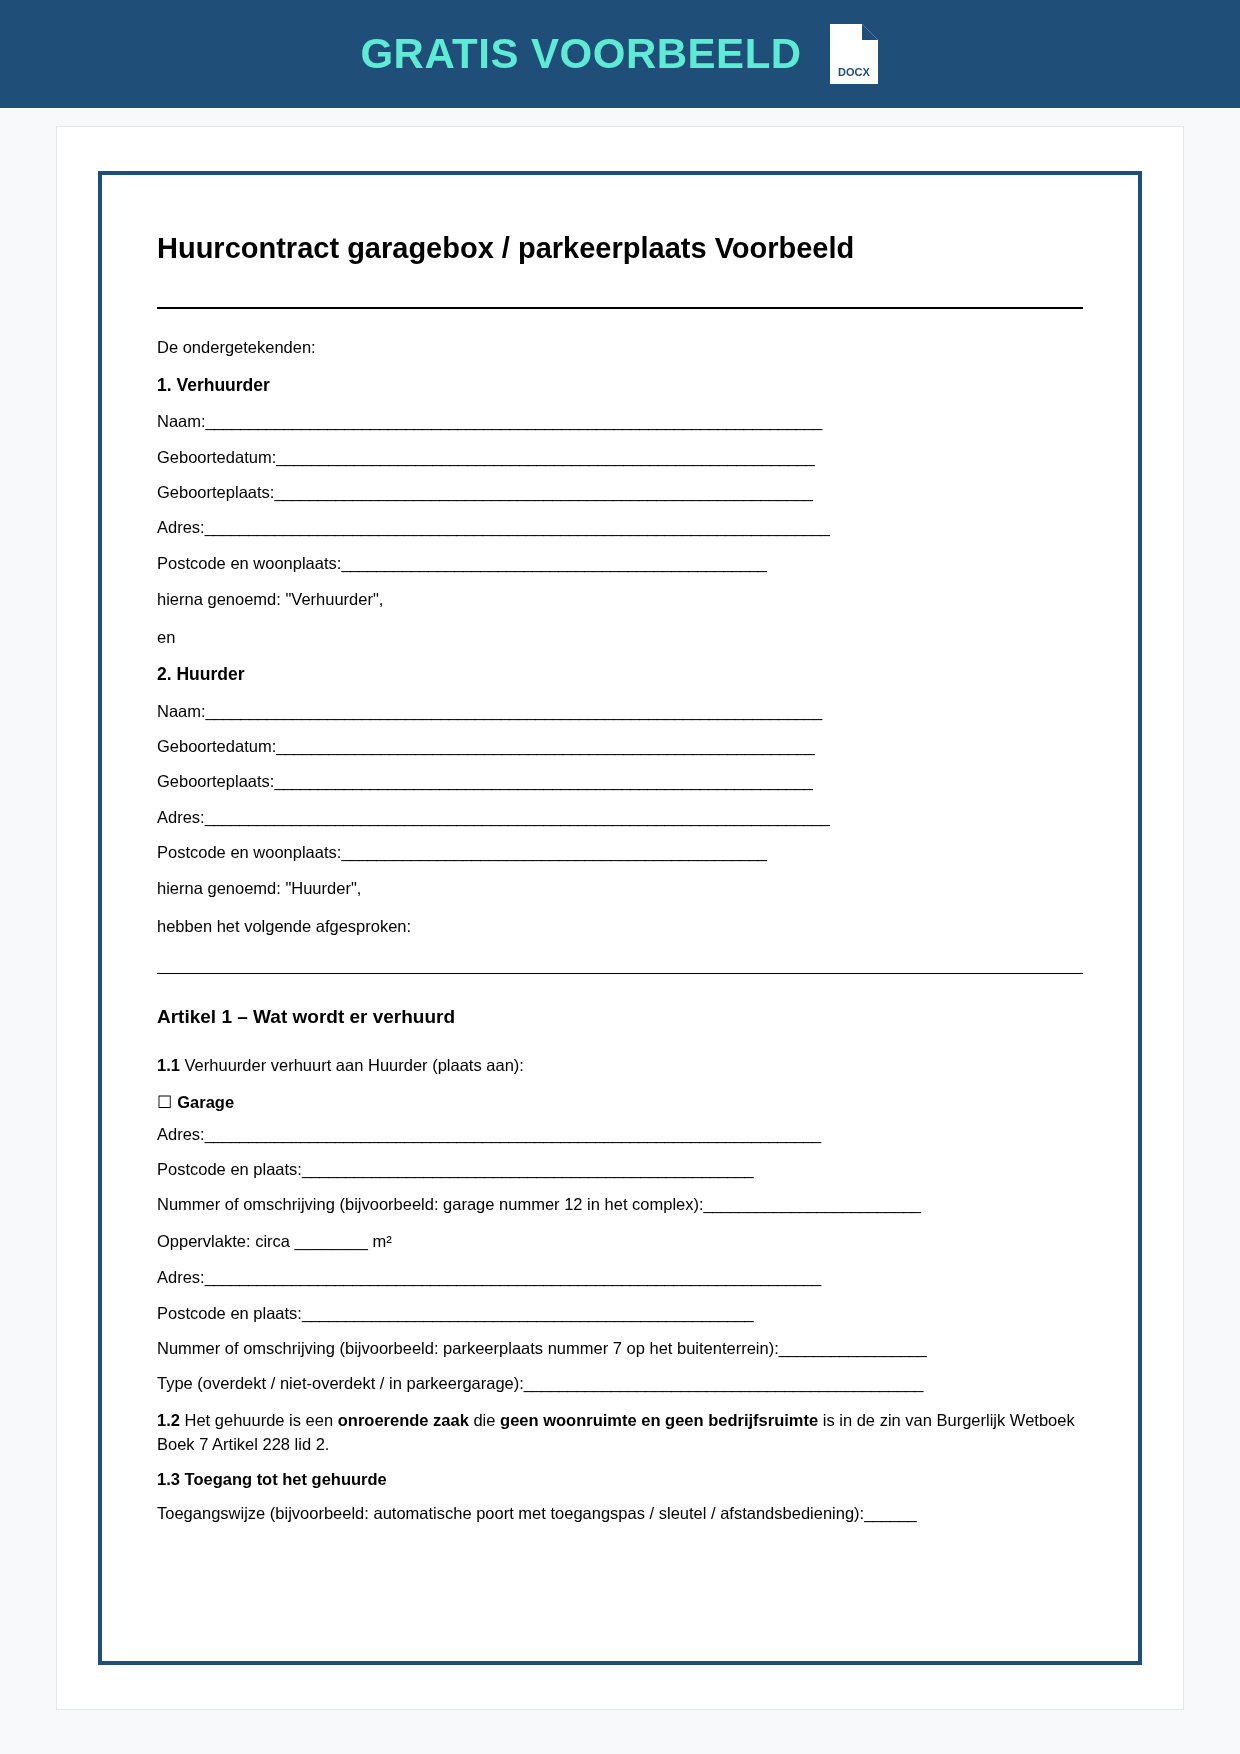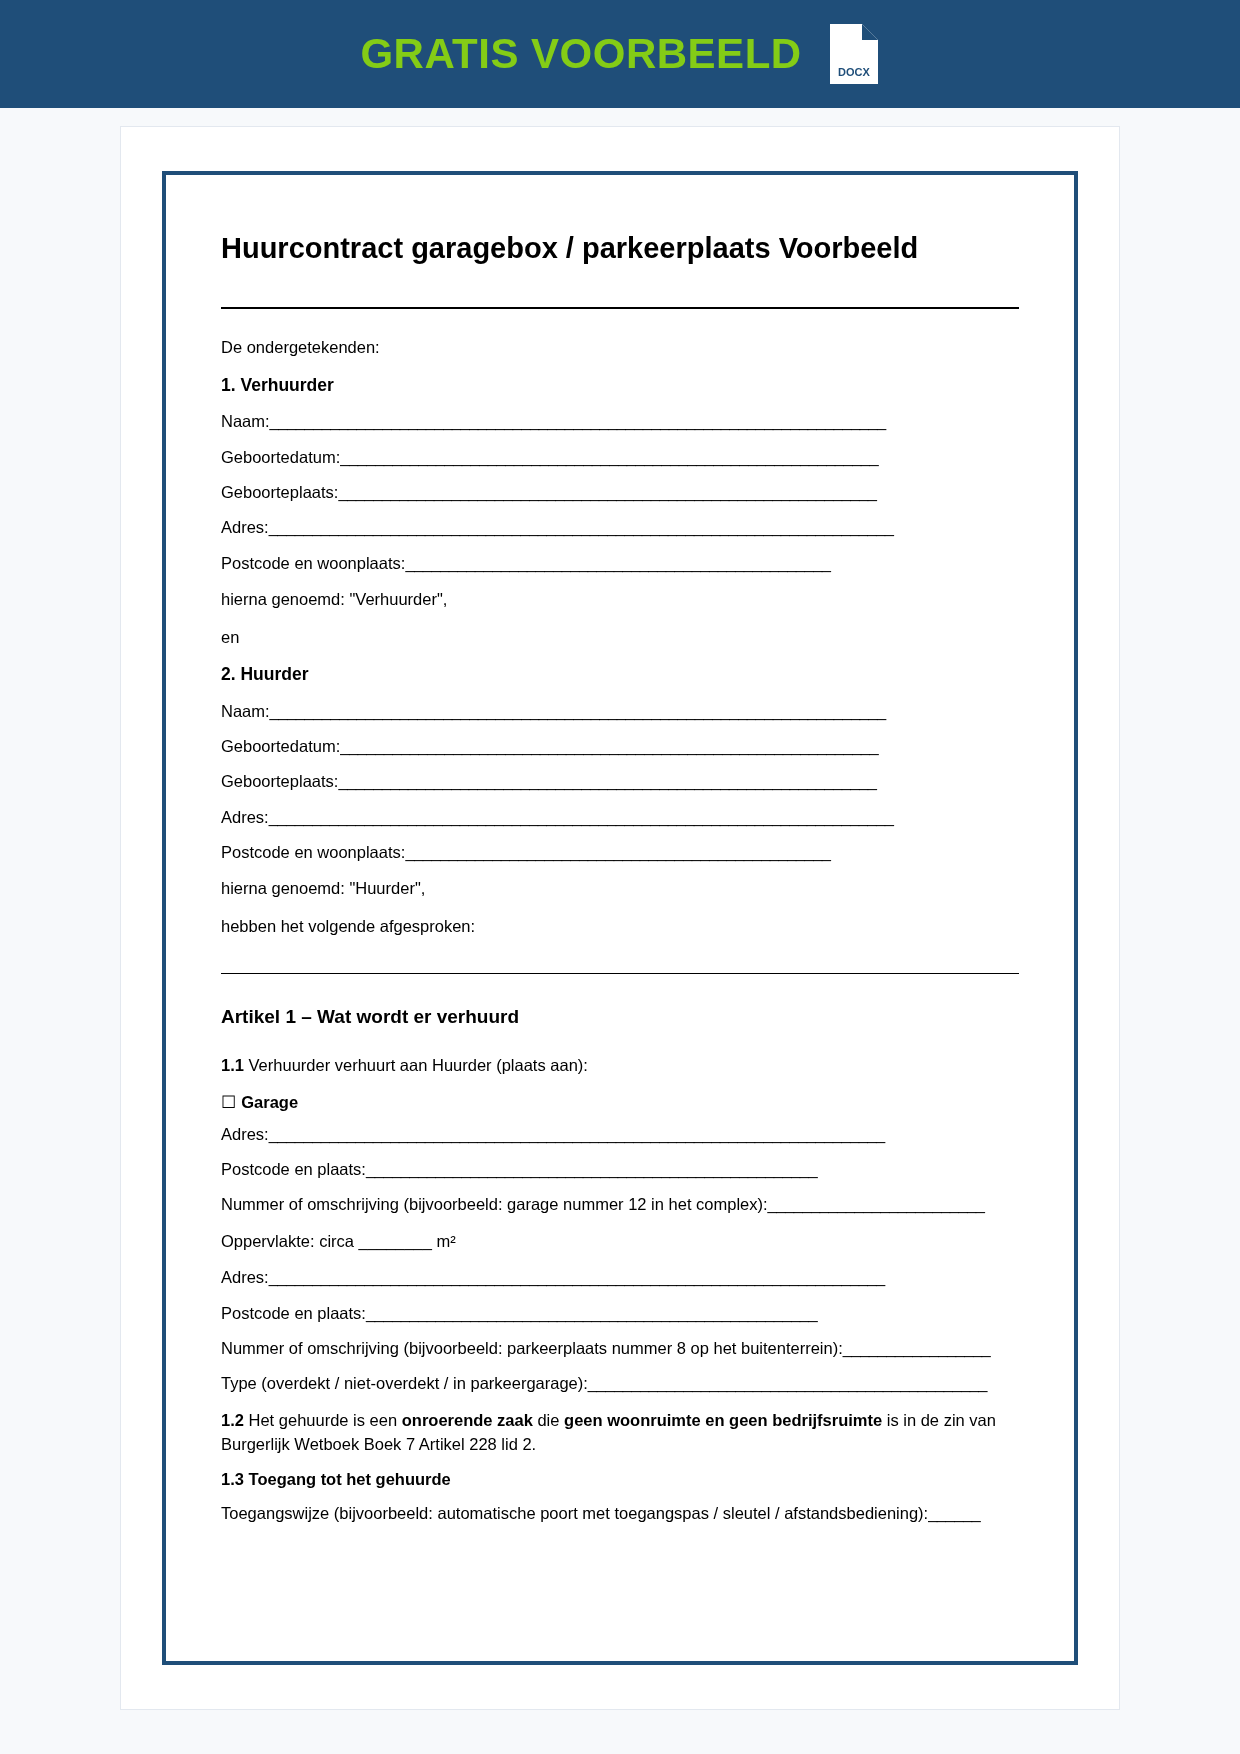--- a/index.html
+++ b/index.html
@@ -18,42 +18,42 @@
   
   .banner {
     height: 108px;
     background: #1f4e79;
     display: flex;
     align-items: center;
     justify-content: center;
     gap: 26px;
   }
   .banner-title {
-    color: #84cc16;
+    color: #5eead4;
     font-size: 42px;
     font-weight: bold;
     letter-spacing: 0.5px;
     line-height: 1;
     white-space: nowrap;
   }
 
   
   .docx-icon {
     width: 52px;
     height: 64px;
     position: relative;
     flex: 0 0 auto;
   }
   .docx-icon svg { display: block; }
 
   
   .page-card {
     position: relative;
     margin: 18px auto 0 auto;
-    width: 1000px;
+    width: 1128px;
     height: 1584px;
     background: #ffffff;
     border: 1px solid #e3e8ef;
     box-sizing: border-box;
   }
 
   
   .doc-frame {
     position: absolute;
     left: 41px;
@@ -197,21 +197,21 @@
       <p class="checkline"><span class="checkbox-glyph">☐</span><span>Garage</span></p>
 
       <div class="field"><span class="lbl">Adres:</span><span class="blank">_______________________________________________________________________</span></div>
       <div class="field"><span class="lbl">Postcode en plaats:</span><span class="blank">____________________________________________________</span></div>
       <div class="field"><span class="lbl">Nummer of omschrijving (bijvoorbeeld: garage nummer 12 in het complex):</span><span class="blank">_________________________</span></div>
       <p class="p">Oppervlakte: circa ________ m²</p>
 
 
       <div class="field"><span class="lbl">Adres:</span><span class="blank">_______________________________________________________________________</span></div>
       <div class="field"><span class="lbl">Postcode en plaats:</span><span class="blank">____________________________________________________</span></div>
-      <div class="field"><span class="lbl">Nummer of omschrijving (bijvoorbeeld: parkeerplaats nummer 8 op het buitenterrein):</span><span class="blank">_________________</span></div>
+      <div class="field"><span class="lbl">Nummer of omschrijving (bijvoorbeeld: parkeerplaats nummer 7 op het buitenterrein):</span><span class="blank">_________________</span></div>
       <div class="field"><span class="lbl">Type (overdekt / niet-overdekt / in parkeergarage):</span><span class="blank">______________________________________________</span></div>
 
       <p class="p"><b>1.2</b><span> Het gehuurde is een </span><b>onroerende zaak</b><span> die </span><b>geen woonruimte en geen bedrijfsruimte</b><span> is in de zin van Burgerlijk Wetboek Boek 7 Artikel 228 lid 2.</span></p>
 
       <p class="subheading">1.3 Toegang tot het gehuurde</p>
       <div class="field"><span class="lbl">Toegangswijze (bijvoorbeeld: automatische poort met toegangspas / sleutel / afstandsbediening):</span><span class="blank">______</span></div>
 
     </div>
   </div>
 </div>

